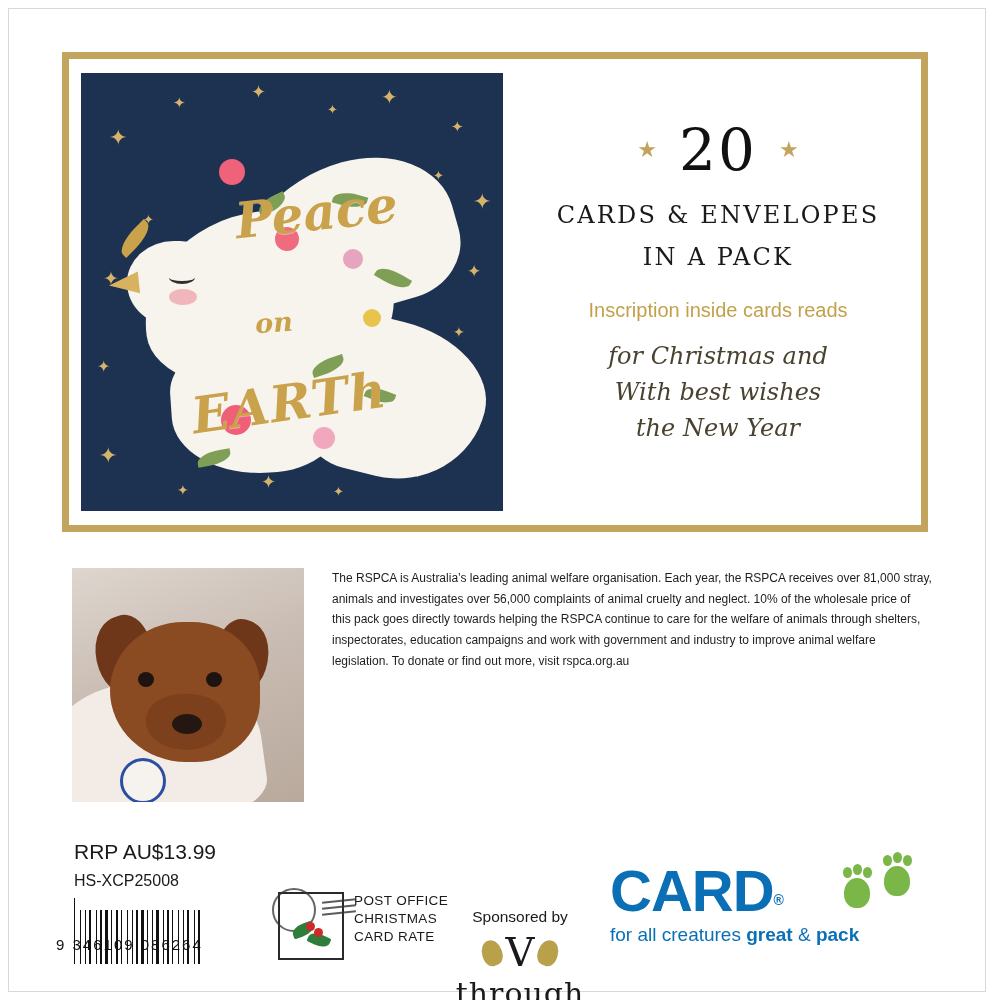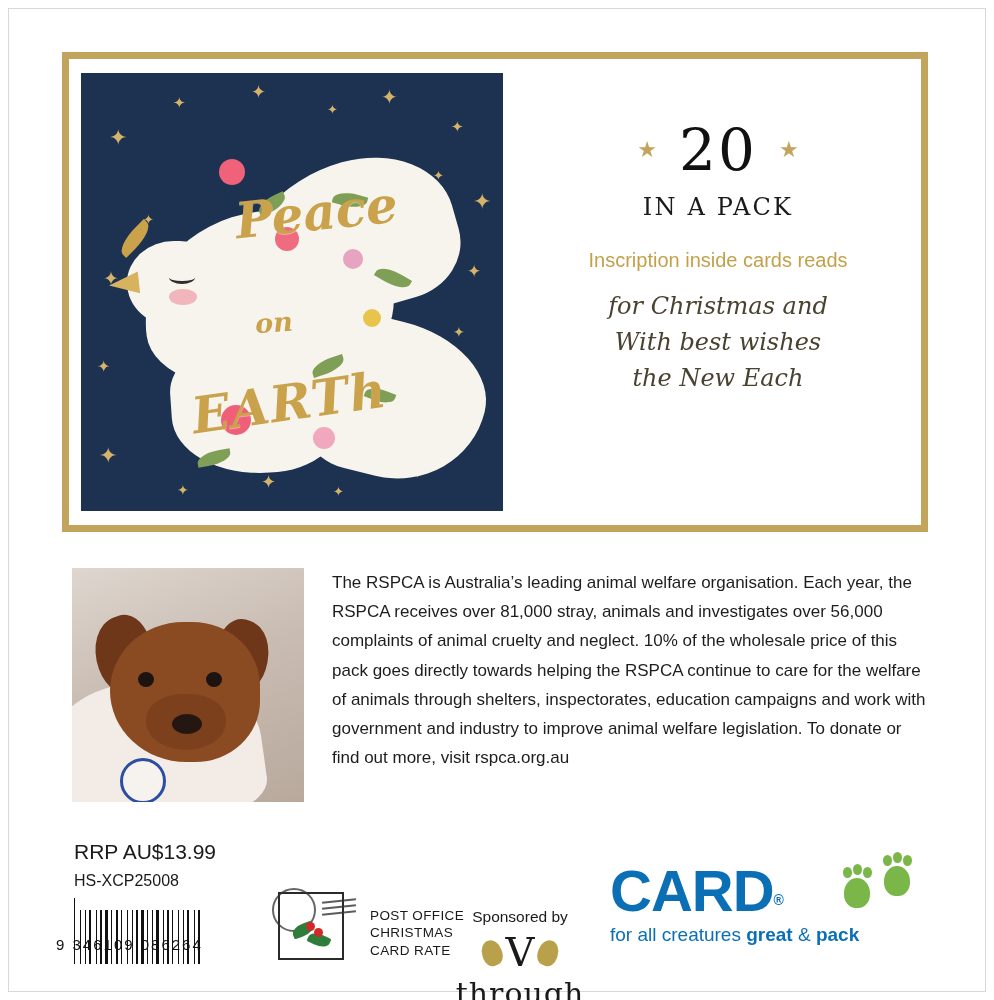--- a/index.html
+++ b/index.html
@@ -318,21 +318,21 @@
   .puppy .eye-r { left: 134px; }
   .puppy .badge {
     position: absolute;
     left: 48px; top: 190px;
     width: 40px; height: 40px;
     border: 3px solid #2b4ea2;
     border-radius: 50%;
     background: #f6f2ee;
   }
   .about-text {
-    font-size: 17px;
+    font-size: 12px;
     line-height: 1.72;
     color: #1d1d1d;
   }
   .about-text p { margin: 0; }
 
   
   .footer {
     position: absolute;
     left: 0;
     top: 836px;
@@ -379,22 +379,22 @@
     letter-spacing: 2px;
     font-family: "Liberation Sans", sans-serif;
     color: #111;
     white-space: nowrap;
   }
   .stamp-block {
     position: absolute;
     left: 278px;
     top: 56px;
     display: flex;
-    align-items: flex-end;
-    gap: 26px;
+    align-items: flex-start;
+    gap: 10px;
   }
   .stamp {
     width: 62px;
     height: 64px;
     border: 2px solid #2a2a2a;
     position: relative;
     background: #fff;
   }
   .stamp .holly-leaf {
     position: absolute;
@@ -595,26 +595,27 @@
           </div>
         </div>
       </div>
 
       <div class="hero-copy">
         <div class="count-row">
           <span class="count-star">★</span>
           <span class="count-num">20</span>
           <span class="count-star">★</span>
         </div>
+        <div class="cards-line">CARDS &amp; ENVELOPES</div>
         <div class="pack-line">IN A PACK</div>
         <div class="inscription-label">Inscription inside cards reads</div>
         <div class="inscription">
           <div>for Christmas and</div>
           <div>With best wishes</div>
-          <div>the New Each</div>
+          <div>the New Year</div>
         </div>
       </div>
 
     </div>
   </div>
 
   <div class="about">
     <div class="puppy">
       <div class="bg"></div>
       <div class="arm"></div>

